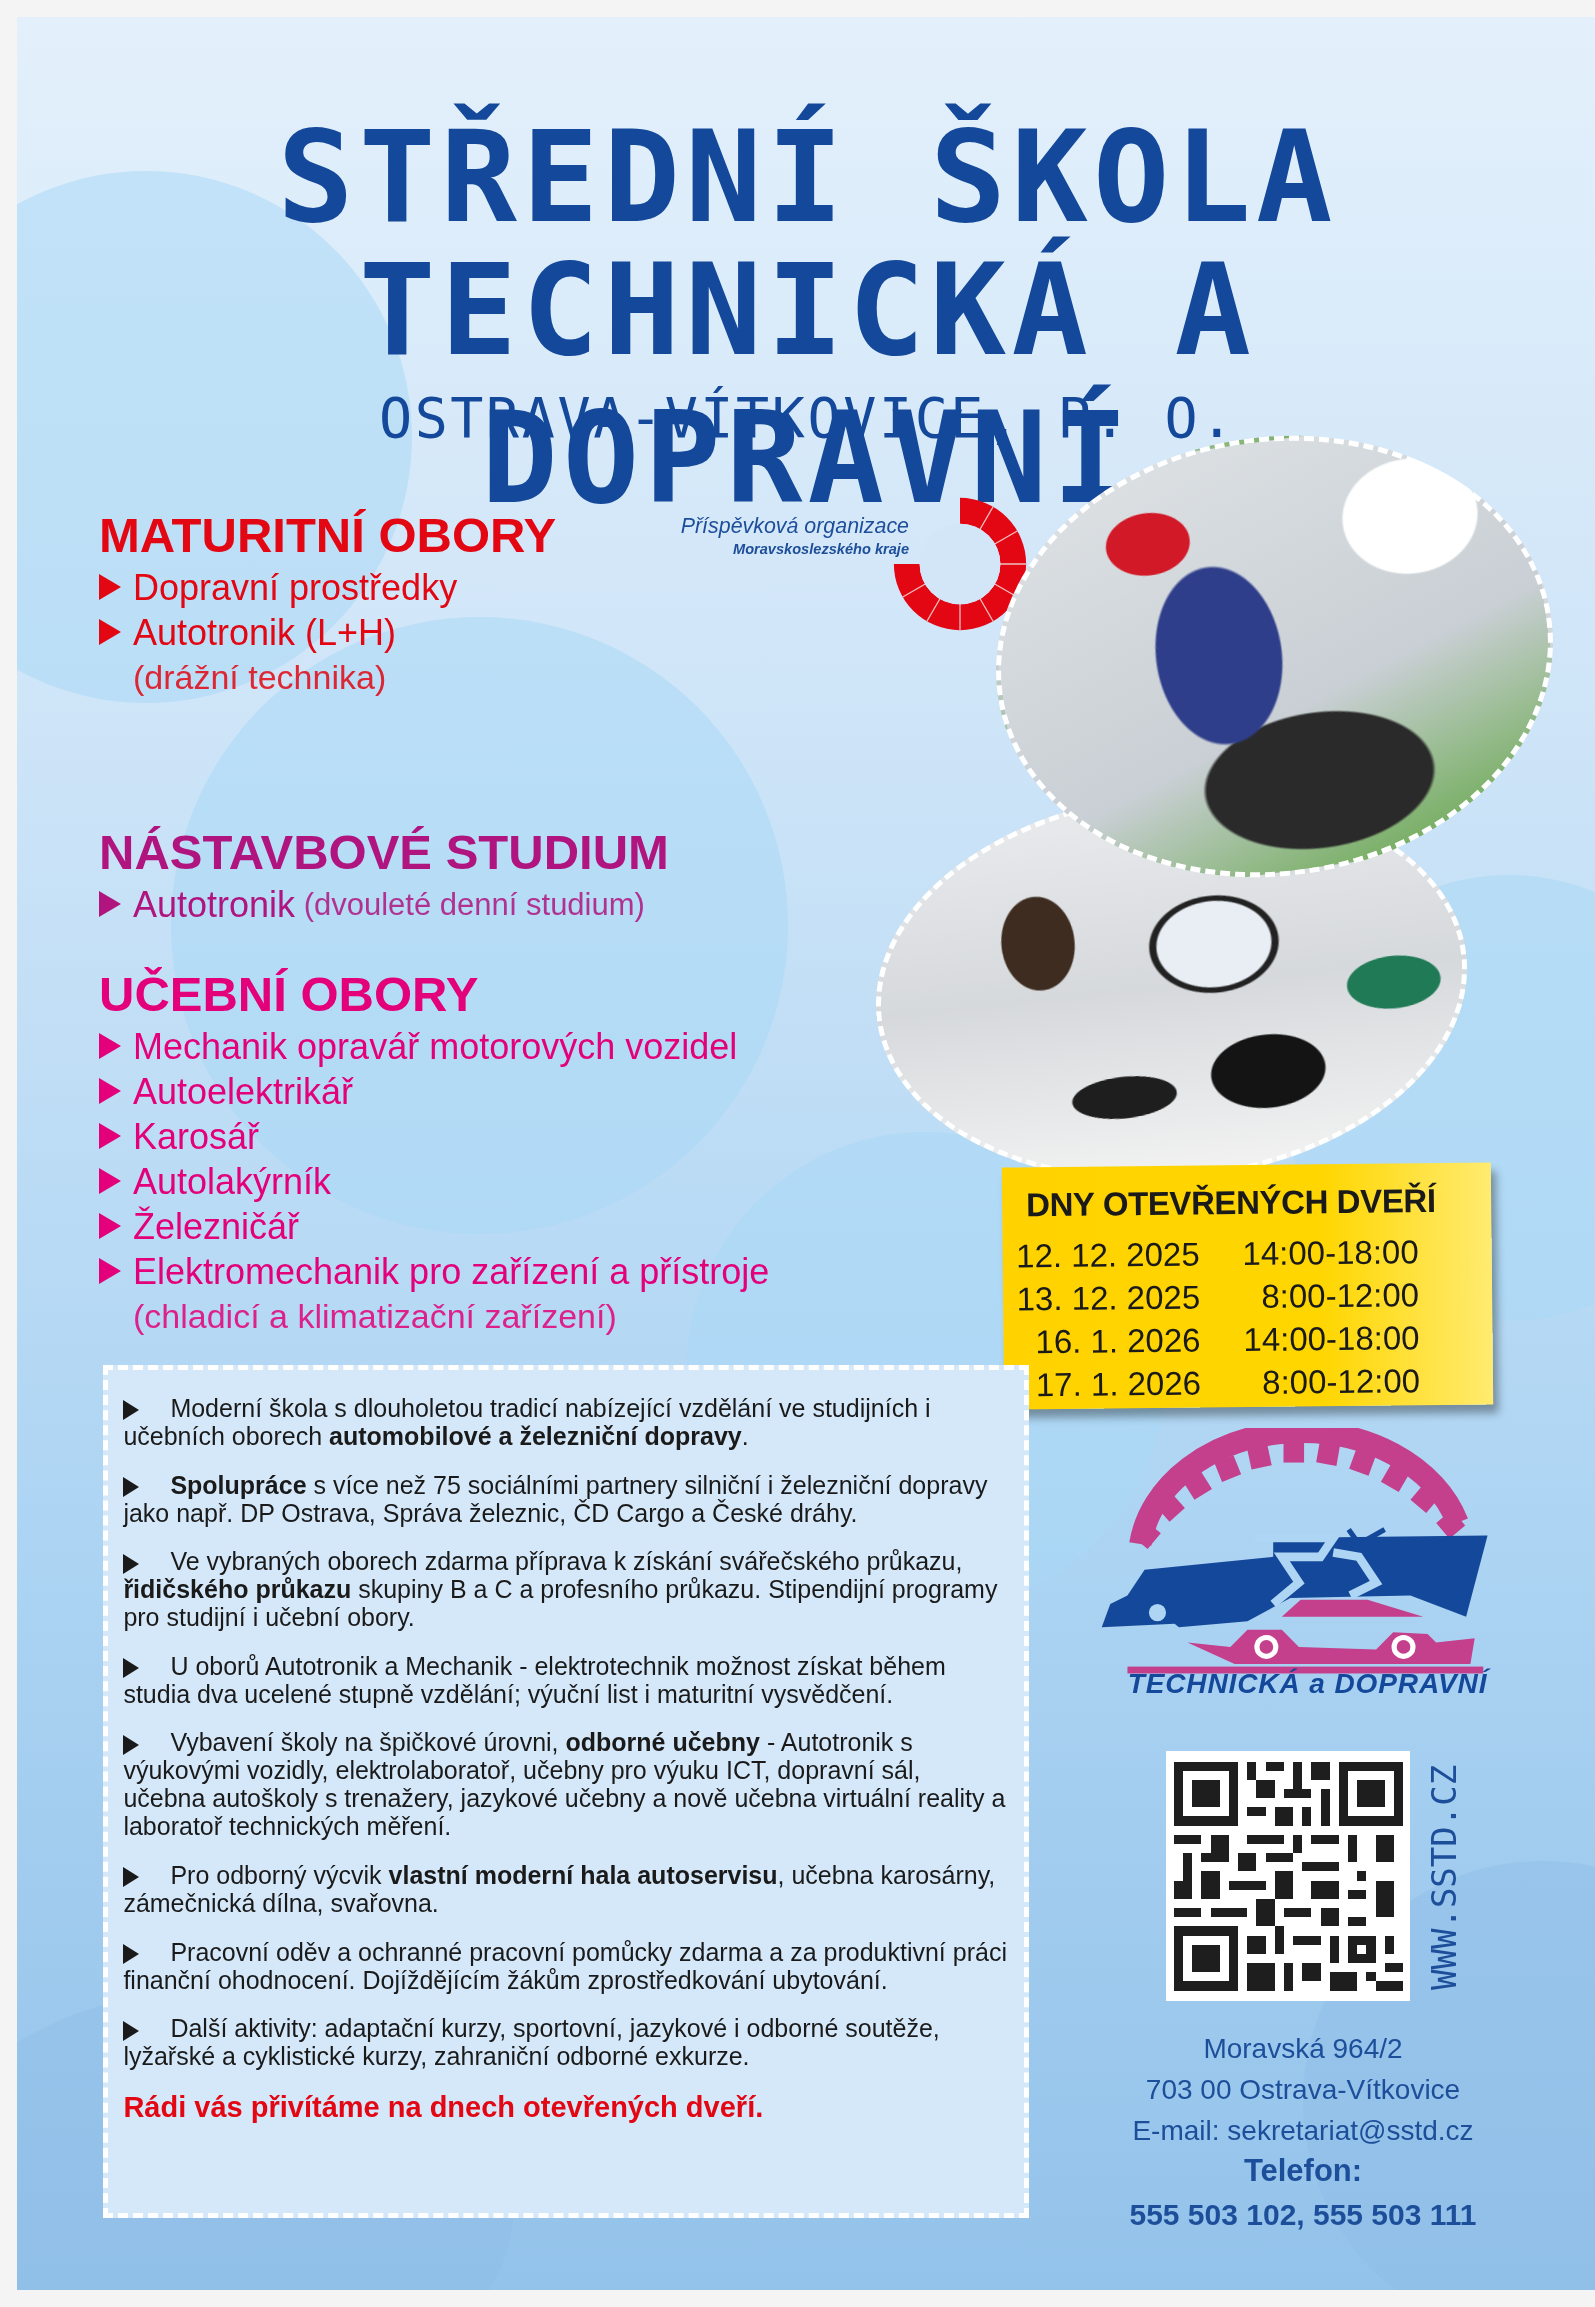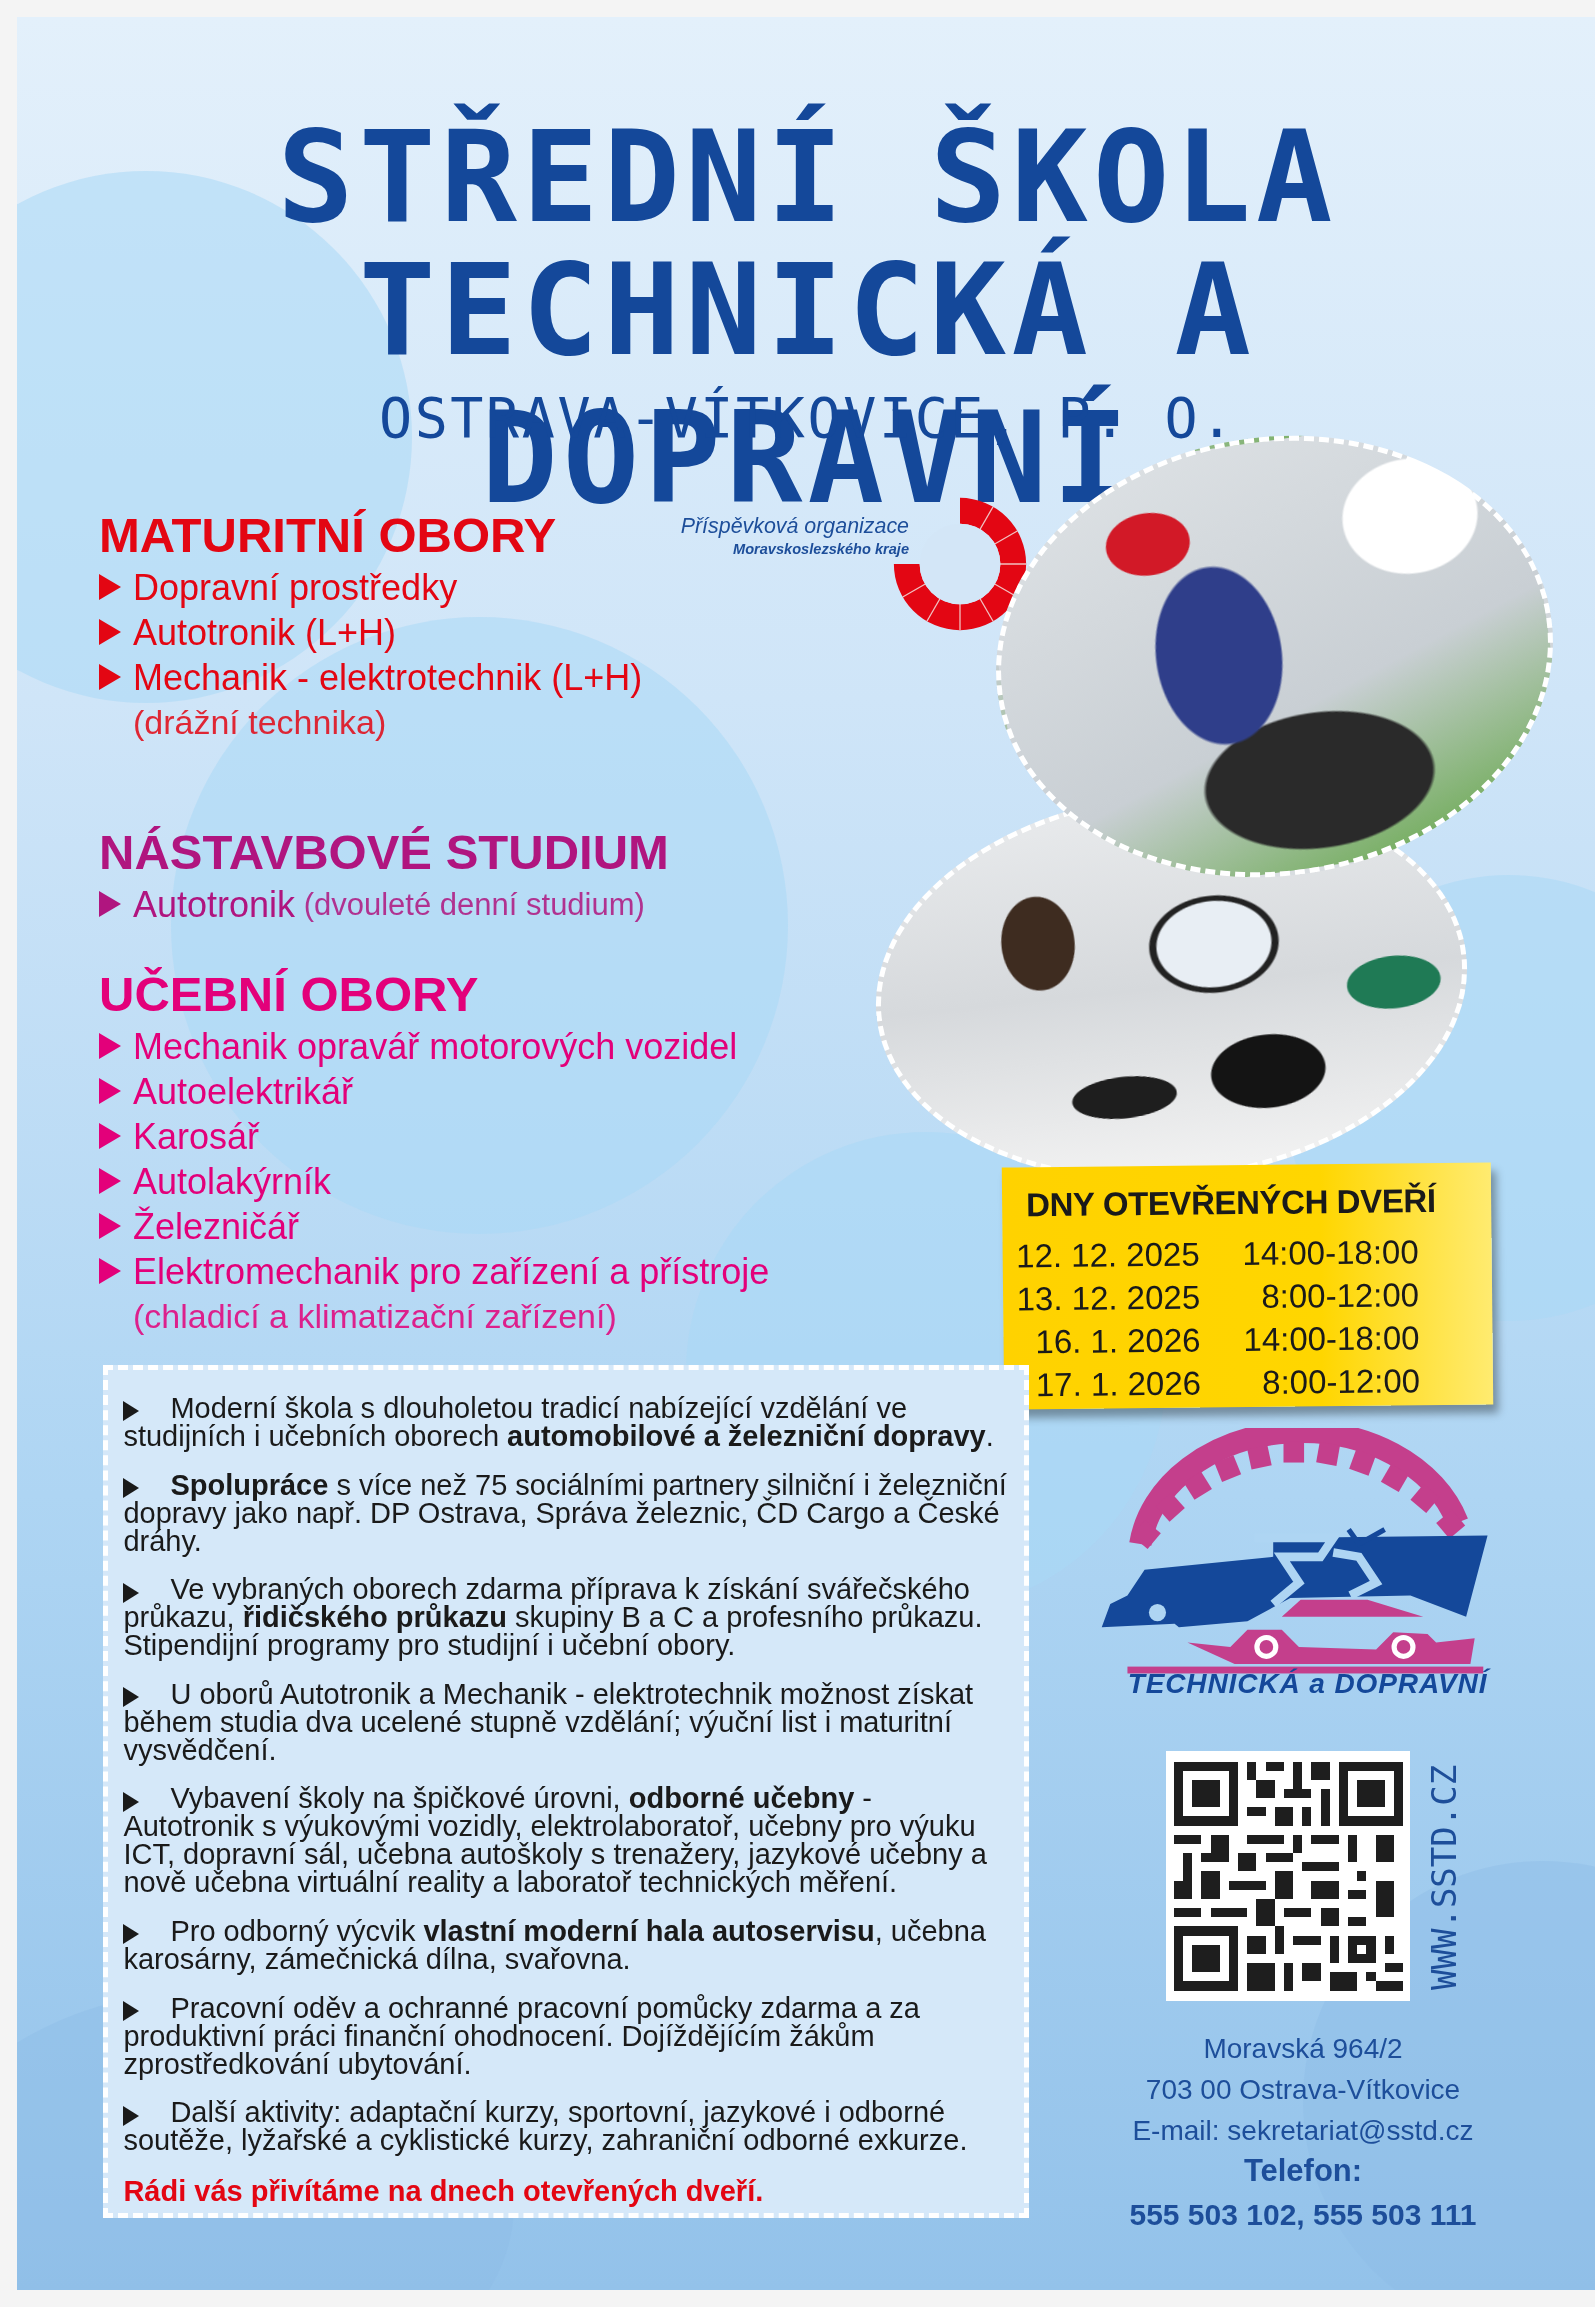--- a/index.html
+++ b/index.html
@@ -75,21 +75,21 @@
   .odd h2 { margin: 19px 0 10.3px 24px; font-size: 33px; font-weight: bold; letter-spacing: -0.4px; }
   .odd .row { display: flex; font-size: 33px; line-height: 43px; }
   .odd .d { width: 197px; text-align: right; }
   .odd .tm { width: 219px; text-align: right; }
 
   .info {
     position: absolute; left: 86px; top: 1348px; width: 926px; height: 853px;
     background: #d5e8f9; border: 5.1px dashed #ffffff; box-sizing: border-box;
     padding: 24px 15.4px 0 15.4px; color: #1a1a1a;
   }
-  .bullet { font-size: 29px; line-height: 28px; margin-bottom: 20.6px; }
+  .bullet { font-size: 25px; line-height: 28px; margin-bottom: 20.6px; }
   .bullet .btri {
     display: inline-block; width: 0; height: 0; border-top: 10.3px solid transparent;
     border-bottom: 10.3px solid transparent; border-left: 16.3px solid #1a1a1a;
     margin-right: 31px; vertical-align: -3.4px;
   }
   .bullet b { font-weight: bold; }
   .welcome { font-size: 29px; font-weight: bold; color: #e30613; margin-top: 10px; }
 
   .logo { position: absolute; left: 1059px; top: 1411px; width: 463px; height: 292px; }
   .logo-text {
@@ -147,24 +147,20 @@
 
   <div class="section sec-mat">
     <h2 class="sec-head">MATURITNÍ OBORY</h2>
     <div class="prog">
         <span class="tri"></span>
         <span>Dopravní prostředky</span>
       </div>
     <div class="prog">
         <span class="tri"></span>
         <span>Autotronik (L+H)</span>
-      </div>
-    <div class="prog">
-        <span class="tri"></span>
-        <span>Mechanik - elektrotechnik (L+H)</span>
       </div>
     <div class="prog-note">(drážní technika)</div>
   </div>
 
   <div class="section sec-nast">
     <h2 class="sec-head">NÁSTAVBOVÉ STUDIUM</h2>
     <div class="prog">
         <span class="tri"></span>
         <span>Autotronik</span>
         <span class="sub">(dvouleté denní studium)</span>

